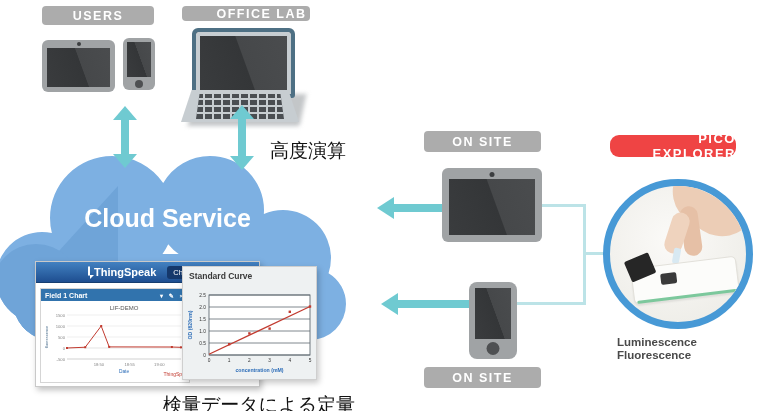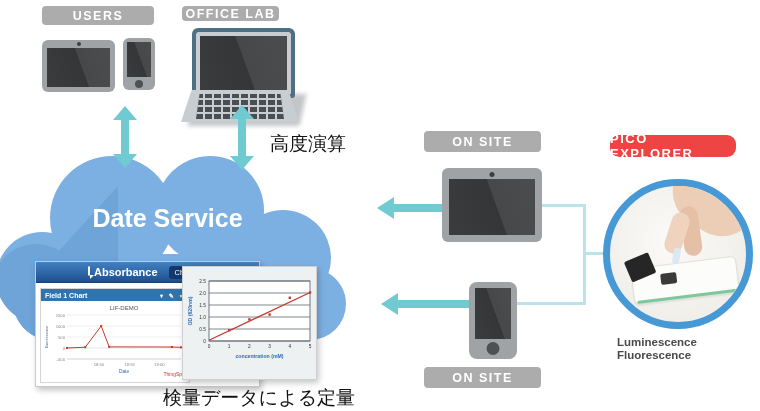--- a/index.html
+++ b/index.html
@@ -1,21 +1,21 @@
 <!DOCTYPE html>
 <html><head>
 <meta charset="utf-8">
 <style>
   html,body{margin:0;padding:0;background:#fff;}
   #stage{position:relative;width:760px;height:411px;background:#fff;overflow:hidden;
          font-family:"Liberation Sans",sans-serif;}
 
   
   .pill{position:absolute;background:#ACACAC;color:#fff;border-radius:4px;
-        font-weight:bold;font-size:12.5px;letter-spacing:1.5px;text-align:left;
+        font-weight:bold;font-size:12.5px;letter-spacing:1.5px;text-align:right;
         display:flex;align-items:center;justify-content:center;}
   .pill.dark{background:#ef4444;border-radius:9px;}
 
   
   .device{position:absolute;background:#A0A3A5;border-radius:6px;z-index:3;}
   .device .screen{position:absolute;background:linear-gradient(250deg,#4A4C4E 0%,#46484A 45%,#343638 46%,#3A3C3E 100%);}
   .device .cam{position:absolute;width:4px;height:4px;border-radius:50%;background:#3C3E40;left:50%;transform:translateX(-50%);top:2px;}
   .device .home{position:absolute;border-radius:50%;background:#4E5052;left:50%;transform:translateX(-50%);}
 
   
@@ -44,21 +44,21 @@
   .harrow .head{position:absolute;left:0;top:0;width:0;height:0;border-top:11px solid transparent;
                 border-bottom:11px solid transparent;border-right:17px solid #6FCAD1;}
   .conn{position:absolute;background:#BCE3E7;z-index:1;}
 
   
   #cloud-svg{position:absolute;left:0;top:146px;z-index:1;}
   #cloud-title{position:absolute;left:80px;top:204px;width:175px;text-align:center;
                color:#fff;font-weight:bold;font-size:25px;z-index:2;}
 
   
-  .jp{position:absolute;color:#111;font-size:19px;line-height:23px;text-align:center;z-index:5;}
+  .jp{position:absolute;color:#111;font-size:19px;line-height:23px;text-align:center;z-index:5;margin-top:7px;}
   #pico-caption{position:absolute;left:617px;top:336px;width:140px;color:#4A4A4A;
                 font-weight:bold;font-size:11.5px;line-height:13px;z-index:3;}
 
   
   #ts-window{position:absolute;left:35px;top:261px;width:223px;height:124px;background:#fff;
              border:1px solid #C9C9C9;box-shadow:2px 3px 6px rgba(0,0,0,.25);z-index:5;}
   #ts-nav{position:absolute;left:0;top:0;right:0;height:20px;
           background:linear-gradient(#4281C1,#1E4E90);border-bottom:1px solid #163E70;
           display:flex;align-items:center;color:#fff;}
   .ts-logo{display:inline-block;width:11px;height:8px;border:1.5px solid #fff;border-radius:2px;
@@ -132,35 +132,35 @@
         <circle cx="310" cy="158" r="36"></circle>
         <rect x="12" y="108" width="322" height="88" rx="44"></rect>
       </clipPath>
     </defs>
     <g clip-path="url(#cp)">
       <rect x="0" y="0" width="354" height="200" fill="#7DB0E2"></rect>
       <polygon points="18,150 118,40 118,200 18,200" fill="#6FA4D8"></polygon>
       <circle cx="36" cy="142" r="44" fill="#6FA4D8"></circle>
     </g>
   </svg>
-  <div id="cloud-title">Date Service</div>
+  <div id="cloud-title">Cloud Service</div>
 
   <div class="varrow" style="left:113px;top:106px;height:62px;">
     <div class="up"></div>
     <div class="shaft"></div>
     <div class="down"></div>
   </div>
   <div class="varrow" style="left:230px;top:105px;height:65px;">
     <div class="up"></div>
     <div class="shaft"></div>
     <div class="down"></div>
   </div>
 
   <div class="pill" style="left:42px;top:6px;width:112px;height:19px;">USERS</div>
-  <div class="pill" style="left:182px;top:6px;width:97px;height:15px;">OFFICE LAB</div>
+  <div class="pill" style="left:182px;top:6px;width:97px;height:15px;padding-left:31px;">OFFICE LAB</div>
   <div class="pill" style="left:424px;top:131px;width:117px;height:21px;">ON SITE</div>
   <div class="pill" style="left:424px;top:367px;width:117px;height:21px;">ON SITE</div>
   <div class="pill dark" style="left:610px;top:135px;width:126px;height:22px;font-size:13px;">PICO EXPLORER</div>
 
   <div class="device" style="left:42px;top:40px;width:73px;height:52px;">
     <div class="cam"></div>
     <div class="screen" style="left:5px;right:5px;top:8px;bottom:5px;"></div>
   </div>
   <div class="device" style="left:123px;top:38px;width:32px;height:52px;">
     <div class="screen" style="left:4px;right:4px;top:4px;bottom:13px;"></div>
@@ -187,21 +187,21 @@
   </div>
 
   <div class="jp" style="left:262px;top:132px;width:92px;">
     <div>高度演算</div>
   </div>
   <div class="jp" style="left:154px;top:386px;width:210px;">検量データによる定量</div>
 
   <div id="ts-window">
     <div id="ts-nav">
       <span class="ts-logo"></span>
-      <span id="ts-brand">Absorbance</span>
+      <span id="ts-brand">ThingSpeak</span>
       <span class="ts-item pill-item">Channels ▾</span>
       <span class="ts-item">Plugins</span>
       <span class="ts-item">Account</span>
     </div>
     <div id="ts-panel">
       <div id="ts-panel-head">
         <span>Field 1 Chart</span>
         <span class="icons">
           <span>▾</span>
           <span>✎</span>
@@ -232,20 +232,21 @@
           <rect x="129.88" y="45.010000000000005" width="2" height="2" fill="#C23B30"></rect>
           <rect x="139" y="45.339999999999996" width="2" height="2" fill="#C23B30"></rect>
           <text x="83" y="72" font-size="4.8" fill="#2B6CB8" text-anchor="middle">Date</text>
           <text x="7" y="36" transform="rotate(-90 7 36)" font-size="4" fill="#4A6D8C" text-anchor="middle">fluorescence</text>
         </svg>
     </div>
     <div id="ts-watermark">ThingSpeak.com</div>
   </div>
 
   <div id="std-panel">
+    <div id="std-title">Standard Curve</div>
     <svg id="std-svg" width="133" height="98" viewBox="0 0 133 98">
         <rect x="26" y="14" width="101" height="60" fill="#FFFFFF" stroke="#5F6B72" stroke-width="0.9"></rect>
         <line x1="26" y1="74" x2="127" y2="74" stroke="#5F6B72" stroke-width="0.8"></line>
         <text x="23" y="75.6" font-size="4.8" fill="#333" text-anchor="end">0</text>
         <line x1="26" y1="62" x2="127" y2="62" stroke="#5F6B72" stroke-width="0.8"></line>
         <text x="23" y="63.6" font-size="4.8" fill="#333" text-anchor="end">0.5</text>
         <line x1="26" y1="50" x2="127" y2="50" stroke="#5F6B72" stroke-width="0.8"></line>
         <text x="23" y="51.6" font-size="4.8" fill="#333" text-anchor="end">1.0</text>
         <line x1="26" y1="38" x2="127" y2="38" stroke="#5F6B72" stroke-width="0.8"></line>
         <text x="23" y="39.6" font-size="4.8" fill="#333" text-anchor="end">1.5</text>

